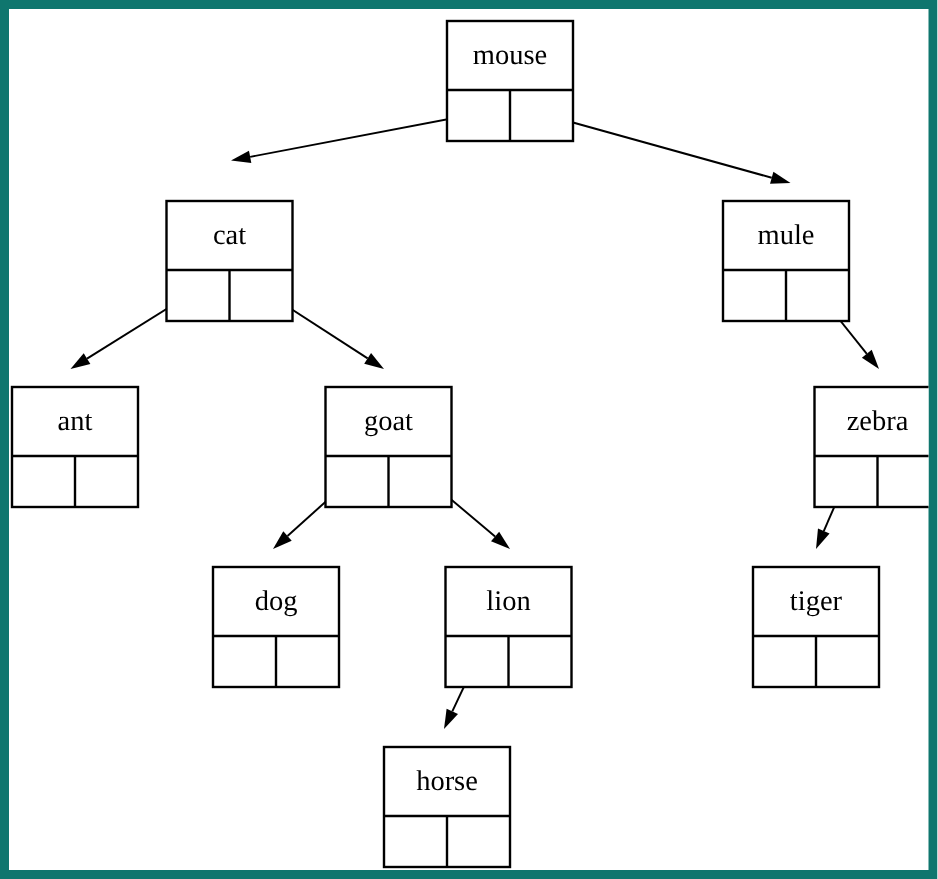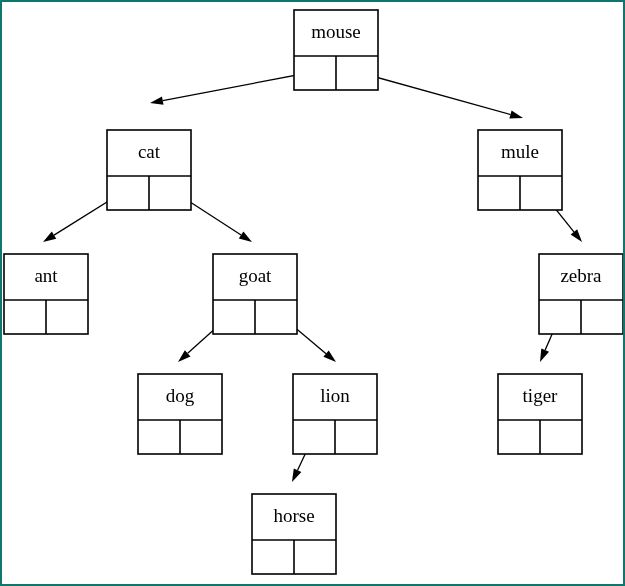--- a/index.html
+++ b/index.html
@@ -9,21 +9,21 @@
     background: #ffffff;
   }
   body {
     font-family: "Liberation Serif", serif;
   }
   #canvas-frame {
     position: relative;
     width: 625px;
     height: 586px;
     box-sizing: border-box;
-    border: 2px solid #0f766e;
+    border: 6px solid #0f766e;
     background: #ffffff;
     overflow: hidden;
   }
   #tree-svg {
     display: block;
     width: 623px;
     height: 584px;
   }
   .node-box {
     fill: #ffffff;

